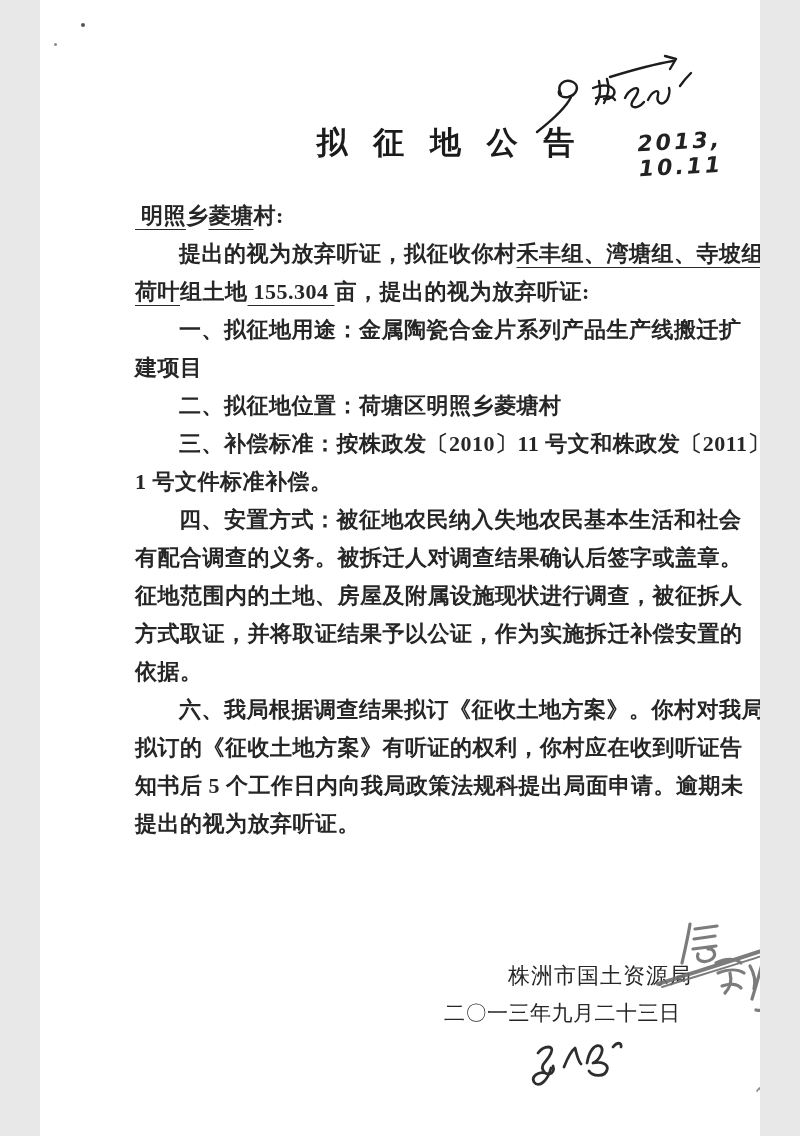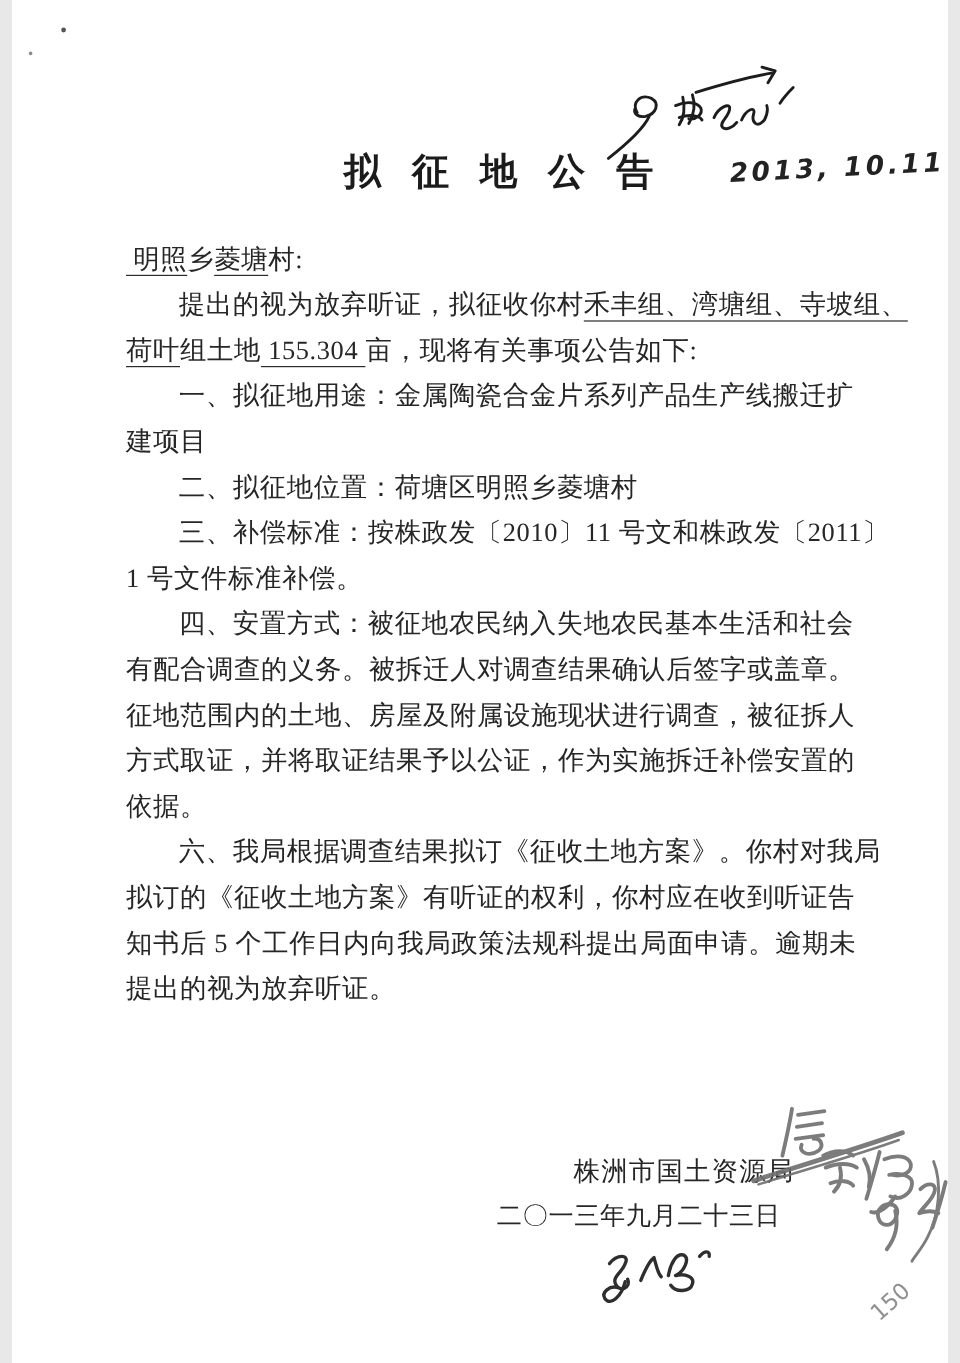--- a/index.html
+++ b/index.html
@@ -1,18 +1,18 @@
 <!DOCTYPE html>
 <html><head>
 <meta charset="utf-8">
 <style>
   html,body{margin:0;padding:0;background:#e8e8e8;}
   .paper{
     position:relative;
-    width:780px;height:1136px;
+    width:720px;height:1136px;
     margin:0 auto;
     background:#ffffff;
     overflow:hidden;
     font-family:"Liberation Serif","DejaVu Serif",serif;
     color:#262626;
   }
   .doc-title{
     position:absolute;
     left:0;top:122px;width:820px;
     text-align:center;
@@ -30,20 +30,21 @@
     font-weight:700;
     color:#222;
     transform:rotate(-3deg);
     letter-spacing:3px;
     font-family:"DejaVu Sans",sans-serif;
   }
   .body-lines{
     position:absolute;
     left:95px;top:197px;
     width:625px;
+    font-weight:bold;
   }
   .doc-line{
     font-size:22px;
     line-height:38px;
     height:38px;
     white-space:pre;
     letter-spacing:0.5px;
     color:#262626;
   }
   .doc-line.indent{padding-left:44px;}
@@ -89,21 +90,21 @@
 
 <div class="paper">
 
   <h1 class="doc-title">拟 征 地 公 告</h1>
 
   <div class="hand-date-top">2013, 10.11</div>
 
   <div class="body-lines">
       <div class="doc-line"><span class="u"> 明照</span><span>乡</span><span class="u">菱塘</span><span>村:</span></div>
       <div class="doc-line indent"><span>提出的视为放弃听证，拟征收你村</span><span class="u">禾丰组、湾塘组、寺坡组、</span></div>
-      <div class="doc-line"><span class="u">荷叶</span><span>组土地</span><span class="u"> 155.304 </span><span>亩，现将有关事项公告如下:</span></div>
+      <div class="doc-line"><span class="u">荷叶</span><span>组土地</span><span class="u"> 155.304 </span><span>亩，提出的视为放弃听证:</span></div>
       <div class="doc-line indent"><span>一、拟征地用途：金属陶瓷合金片系列产品生产线搬迁扩</span></div>
       <div class="doc-line"><span>建项目</span></div>
       <div class="doc-line indent"><span>二、拟征地位置：荷塘区明照乡菱塘村</span></div>
       <div class="doc-line indent"><span>三、补偿标准：按株政发〔2010〕11 号文和株政发〔2011〕</span></div>
       <div class="doc-line"><span>1 号文件标准补偿。</span></div>
       <div class="doc-line indent"><span>四、安置方式：被征地农民纳入失地农民基本生活和社会</span></div>
       <div class="doc-line"><span>有配合调查的义务。被拆迁人对调查结果确认后签字或盖章。</span></div>
       <div class="doc-line"><span>征地范围内的土地、房屋及附属设施现状进行调查，被征拆人</span></div>
       <div class="doc-line"><span>方式取证，并将取证结果予以公证，作为实施拆迁补偿安置的</span></div>
       <div class="doc-line"><span>依据。</span></div>

